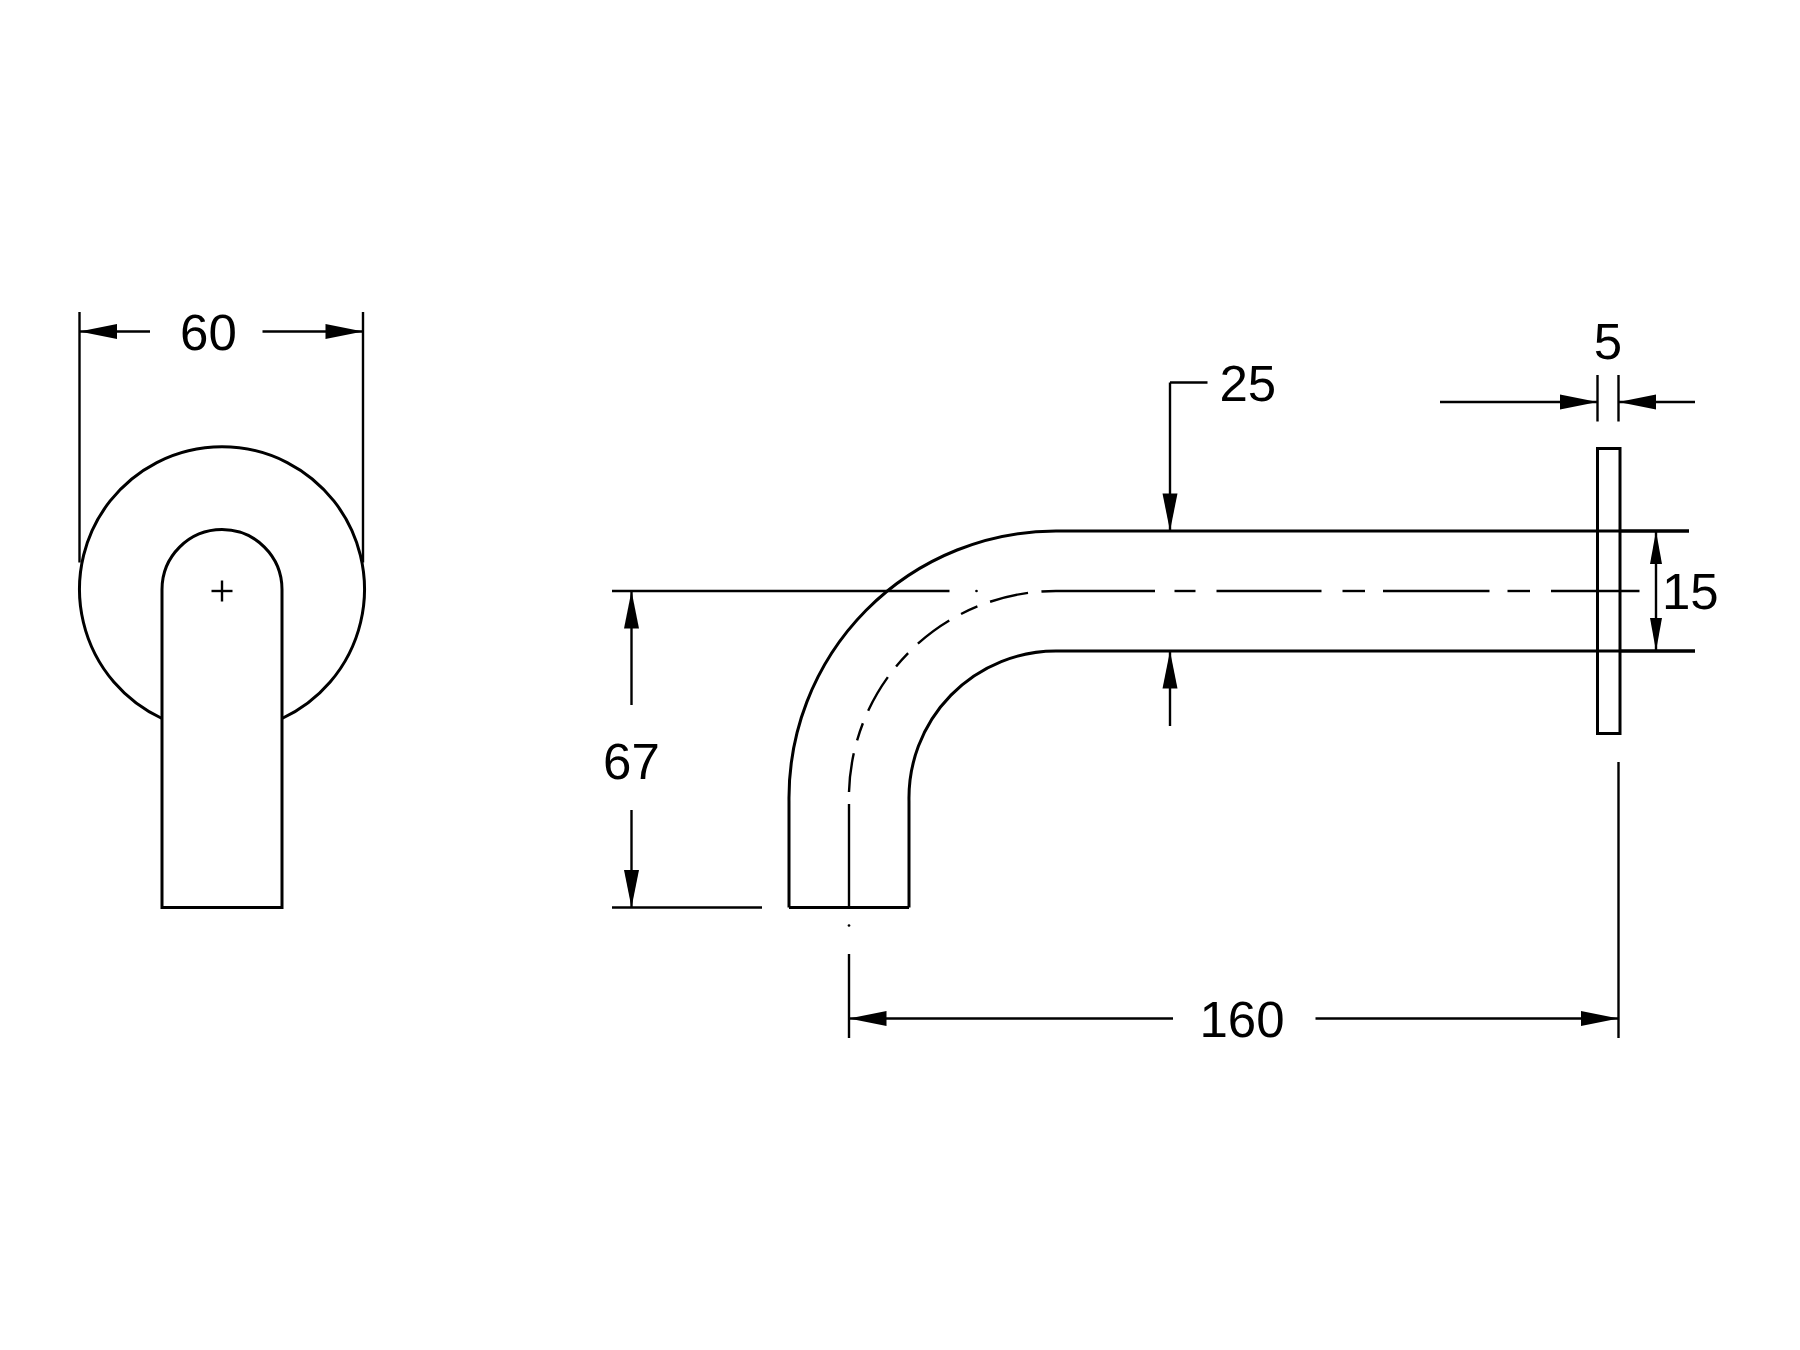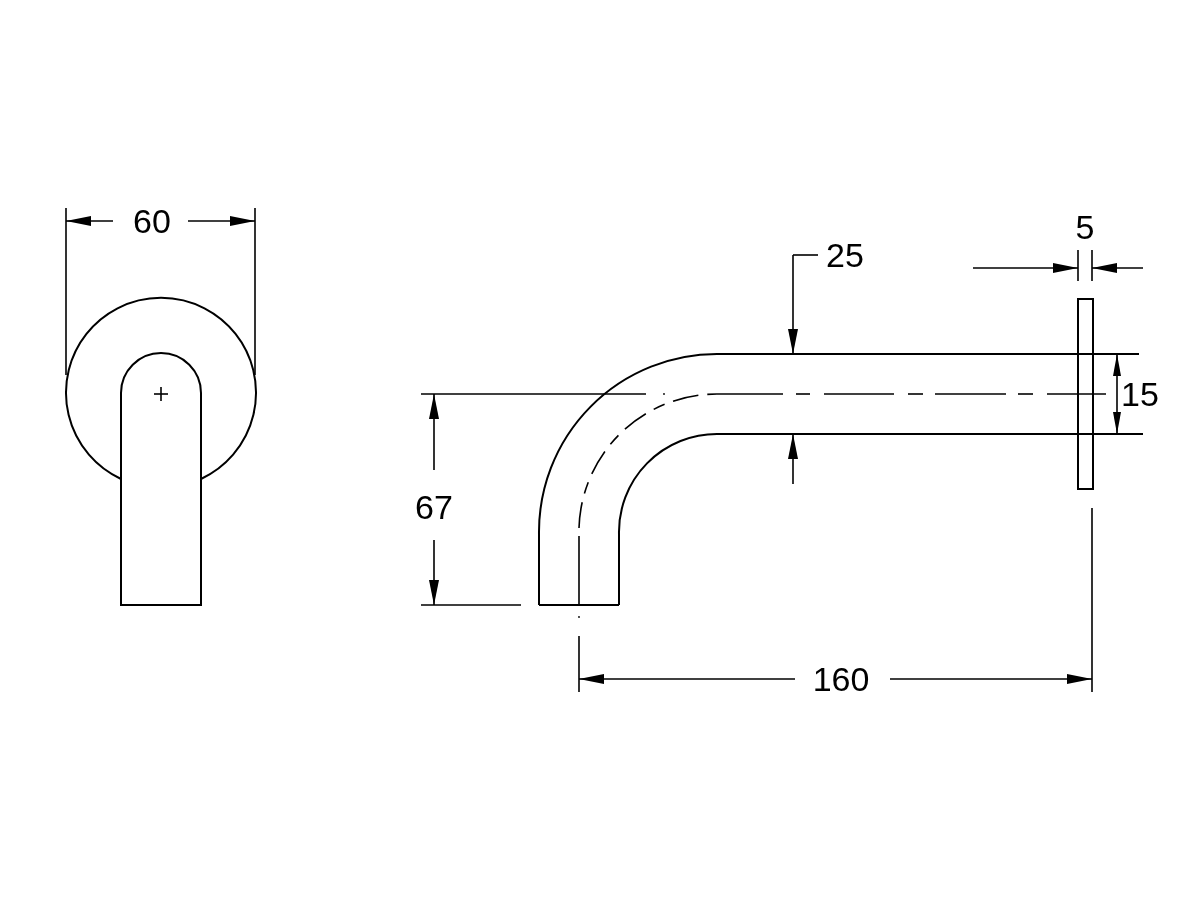--- a/index.html
+++ b/index.html
@@ -1,17 +1,17 @@
 <!DOCTYPE html>
 <html><head>
 <meta charset="utf-8">
 <style>
   html, body { margin: 0; padding: 0; background: #ffffff; }
   body { width: 1200px; height: 900px; overflow: hidden; }
-  #canvas { position: absolute; left: 13px; top: 0; width: 1100px; height: 900px; }
+  #canvas { position: absolute; left: 0; top: 0; width: 1100px; height: 900px; }
   svg text { font-family: "Liberation Sans", "DejaVu Sans", sans-serif; font-size: 34px; fill: #000; }
   .ln { stroke: #000; stroke-width: 2; fill: none; }
   .thin { stroke: #000; stroke-width: 1.6; fill: none; }
   .cl { stroke: #000; stroke-width: 1.6; fill: none; }
 </style>
 </head>
 <body>
 
 <div id="canvas">
 <svg width="1200" height="900" viewBox="0 0 1200 900" xmlns="http://www.w3.org/2000/svg">

